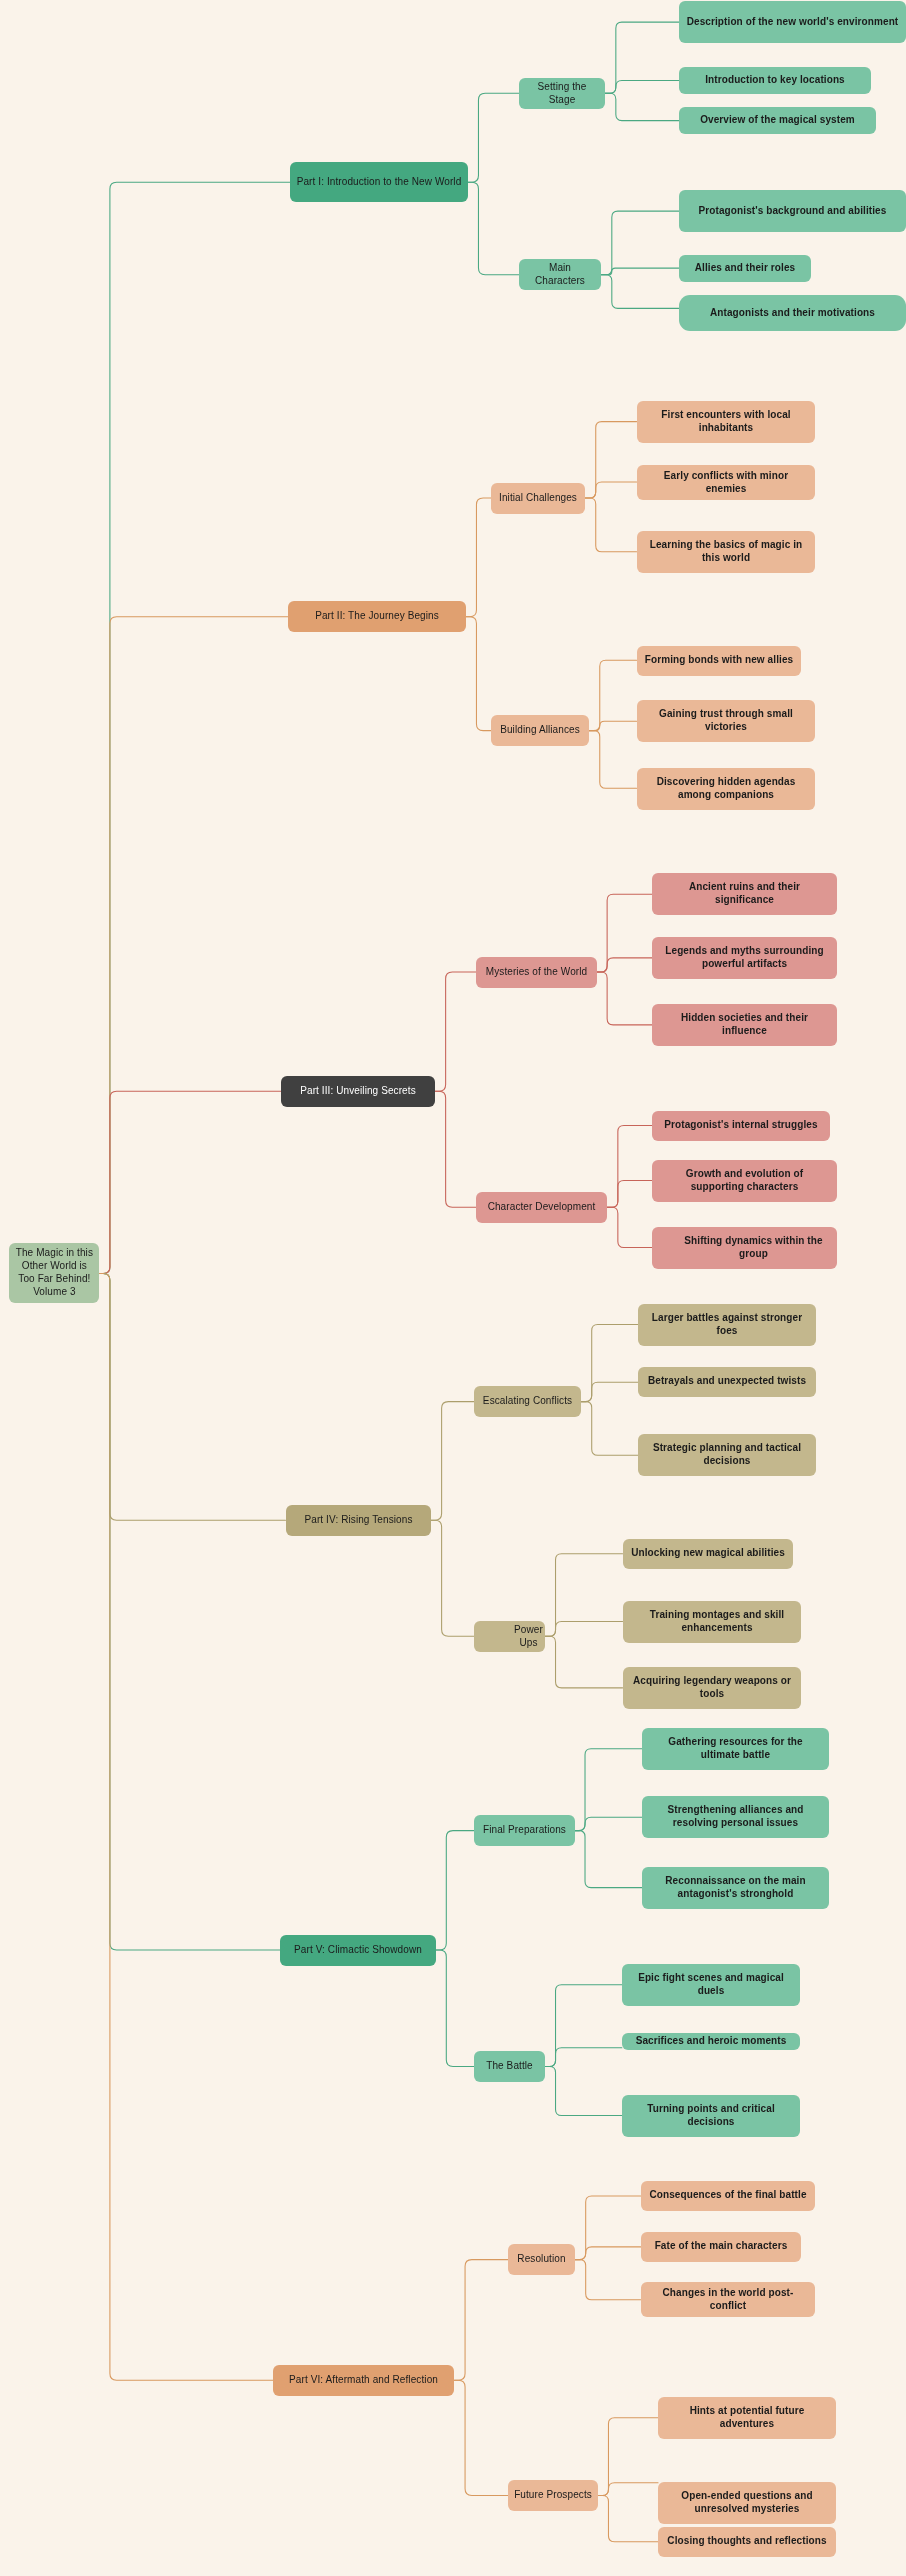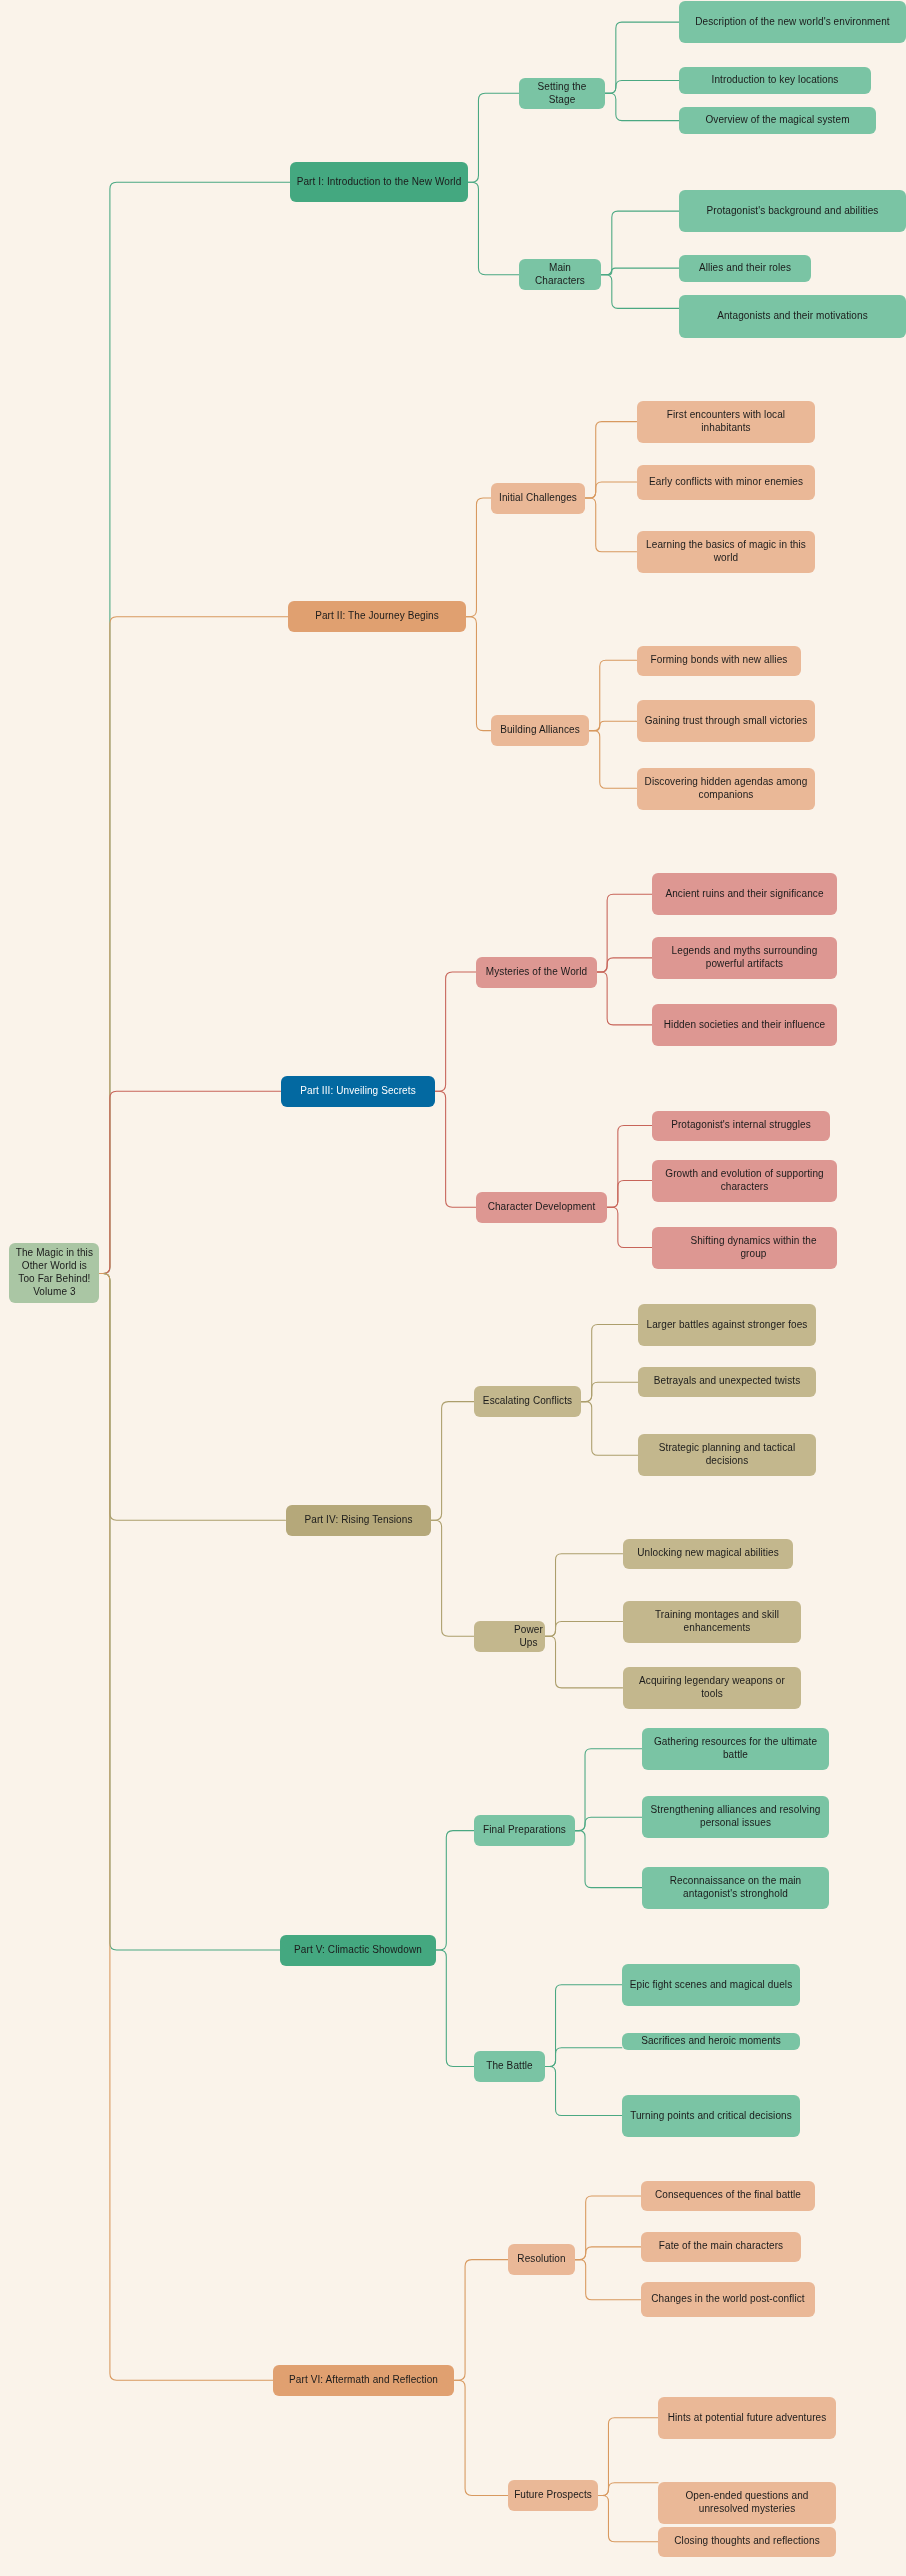--- a/index.html
+++ b/index.html
@@ -33,21 +33,21 @@
     text-align:center;
     border-radius:6px;
     line-height:1.28;
     padding:2.7px 6px;
     color:#1b1b1b;
     letter-spacing:0.1px;
   }
   .node.root{ font-size:10px; }
   .node.l1{ font-size:10px; }
   .node.l2{ font-size:10px; }
-  .node.l3{ font-size:10px; }
+  .node.l3{ font-size:10px;font-weight:bold; }
 </style>
 </head>
 <body>
 
 <div id="map">
   <svg id="wires" viewBox="0 0 1352 3843" preserveAspectRatio="none">
       <path d="M148,1900 L154,1900 Q164,1900 164,1890 L164,282 Q164,272 174,272 L433,272" fill="none" stroke="#4aa882" stroke-width="1.6" stroke-linecap="round"></path>
       <path d="M698,272 L704,272 Q714,272 714,262 L714,149 Q714,139 724,139 L775,139" fill="none" stroke="#4aa882" stroke-width="1.6" stroke-linecap="round"></path>
       <path d="M903,139 L910,139 Q919,139 919,130 L919,42 Q919,33 928,33 L1013,33" fill="none" stroke="#4aa882" stroke-width="1.6" stroke-linecap="round"></path>
       <path d="M903,139 L910,139 Q919,139 919,130 L919,129 Q919,120 928,120 L1013,120" fill="none" stroke="#4aa882" stroke-width="1.6" stroke-linecap="round"></path>
@@ -105,31 +105,31 @@
   <div id="nodes">
       <div class="node root" style="left: 9.4px; top: 1243px; width: 90px; height: 60px; background: rgb(170, 198, 164);">The Magic in this Other World is Too Far Behind! Volume 3</div>
       <div class="node l1" style="left: 290px; top: 162px; width: 178px; height: 40px; background: rgb(68, 168, 128); color: rgb(27, 27, 27);">Part I: Introduction to the New World</div>
       <div class="node l2" style="left: 519px; top: 78px; width: 86px; height: 31px; background: rgb(122, 196, 164); color: rgb(27, 27, 27);">Setting the Stage</div>
       <div class="node l3" style="left: 679px; top: 1.3px; width: 227px; height: 42px; background: rgb(122, 196, 164); color: rgb(27, 27, 27);">Description of the new world's environment</div>
       <div class="node l3" style="left: 679px; top: 67px; width: 192px; height: 27px; background: rgb(122, 196, 164); color: rgb(27, 27, 27);">Introduction to key locations</div>
       <div class="node l3" style="left: 679px; top: 107px; width: 197px; height: 27px; background: rgb(122, 196, 164); color: rgb(27, 27, 27);">Overview of the magical system</div>
       <div class="node l2" style="left: 519px; top: 259px; width: 82px; height: 31px; background: rgb(122, 196, 164); color: rgb(27, 27, 27);">Main Characters</div>
       <div class="node l3" style="left: 679px; top: 190px; width: 227px; height: 42px; background: rgb(122, 196, 164); color: rgb(27, 27, 27);">Protagonist's background and abilities</div>
       <div class="node l3" style="left: 679px; top: 255px; width: 132px; height: 27px; background: rgb(122, 196, 164); color: rgb(27, 27, 27);">Allies and their roles</div>
-      <div class="node l3" style="left: 679px; top: 295px; width: 227px; height: 43px; background: rgb(122, 196, 164); color: rgb(27, 27, 27);">Antagonists and their motivations</div>
+      <div class="node l3" style="left: 679px; top: 295px; width: 227px; height: 36px; background: rgb(122, 196, 164); color: rgb(27, 27, 27); border-radius: 11px;">Antagonists and their motivations</div>
       <div class="node l1" style="left: 288px; top: 601px; width: 178px; height: 31px; background: rgb(224, 160, 112); color: rgb(27, 27, 27);">Part II: The Journey Begins</div>
       <div class="node l2" style="left: 491px; top: 483px; width: 94px; height: 31px; background: rgb(234, 184, 151); color: rgb(27, 27, 27);">Initial Challenges</div>
       <div class="node l3" style="left: 637px; top: 401px; width: 178px; height: 42px; background: rgb(234, 184, 151); color: rgb(27, 27, 27);">First encounters with local inhabitants</div>
       <div class="node l3" style="left: 637px; top: 465px; width: 178px; height: 35px; background: rgb(234, 184, 151); color: rgb(27, 27, 27);">Early conflicts with minor enemies</div>
       <div class="node l3" style="left: 637px; top: 531px; width: 178px; height: 42px; background: rgb(234, 184, 151); color: rgb(27, 27, 27);">Learning the basics of magic in this world</div>
       <div class="node l2" style="left: 491px; top: 715px; width: 98px; height: 31px; background: rgb(234, 184, 151); color: rgb(27, 27, 27); text-align: center;">Building Alliances</div>
       <div class="node l3" style="left: 637px; top: 646px; width: 164px; height: 29.5px; background: rgb(234, 184, 151); color: rgb(27, 27, 27);">Forming bonds with new allies</div>
       <div class="node l3" style="left: 637px; top: 700px; width: 178px; height: 42px; background: rgb(234, 184, 151); color: rgb(27, 27, 27);">Gaining trust through small victories</div>
       <div class="node l3" style="left: 637px; top: 768px; width: 178px; height: 42px; background: rgb(234, 184, 151); color: rgb(27, 27, 27);">Discovering hidden agendas among companions</div>
-      <div class="node l1" style="left: 281px; top: 1076px; width: 154px; height: 31px; background: #0369a1; color: rgb(255, 255, 255);">Part III: Unveiling Secrets</div>
+      <div class="node l1" style="left: 281px; top: 1076px; width: 154px; height: 31px; background: #404040; color: rgb(255, 255, 255);">Part III: Unveiling Secrets</div>
       <div class="node l2" style="left: 476px; top: 957px; width: 121px; height: 31px; background: rgb(221, 151, 146); color: rgb(27, 27, 27);">Mysteries of the World</div>
       <div class="node l3" style="left: 652px; top: 873px; width: 185px; height: 42px; background: rgb(221, 151, 146); color: rgb(27, 27, 27);">Ancient ruins and their significance</div>
       <div class="node l3" style="left: 652px; top: 937px; width: 185px; height: 42px; background: rgb(221, 151, 146); color: rgb(27, 27, 27);">Legends and myths surrounding powerful artifacts</div>
       <div class="node l3" style="left: 652px; top: 1004px; width: 185px; height: 42px; background: rgb(221, 151, 146); color: rgb(27, 27, 27);">Hidden societies and their influence</div>
       <div class="node l2" style="left: 476px; top: 1192px; width: 131px; height: 31px; background: rgb(221, 151, 146); color: rgb(27, 27, 27);">Character Development</div>
       <div class="node l3" style="left: 652px; top: 1111px; width: 178px; height: 29.5px; background: rgb(221, 151, 146); color: rgb(27, 27, 27);">Protagonist's internal struggles</div>
       <div class="node l3" style="left: 652px; top: 1160px; width: 185px; height: 42px; background: rgb(221, 151, 146); color: rgb(27, 27, 27);">Growth and evolution of supporting characters</div>
       <div class="node l3" style="left: 652px; top: 1227px; width: 185px; height: 42px; background: rgb(221, 151, 146); color: rgb(27, 27, 27); padding-left: 24px;">Shifting dynamics within the group</div>
       <div class="node l1" style="left: 286px; top: 1505px; width: 145px; height: 31px; background: rgb(181, 168, 122); color: rgb(27, 27, 27);">Part IV: Rising Tensions</div>
       <div class="node l2" style="left: 474px; top: 1386px; width: 107px; height: 31px; background: rgb(195, 183, 141); color: rgb(27, 27, 27);">Escalating Conflicts</div>

